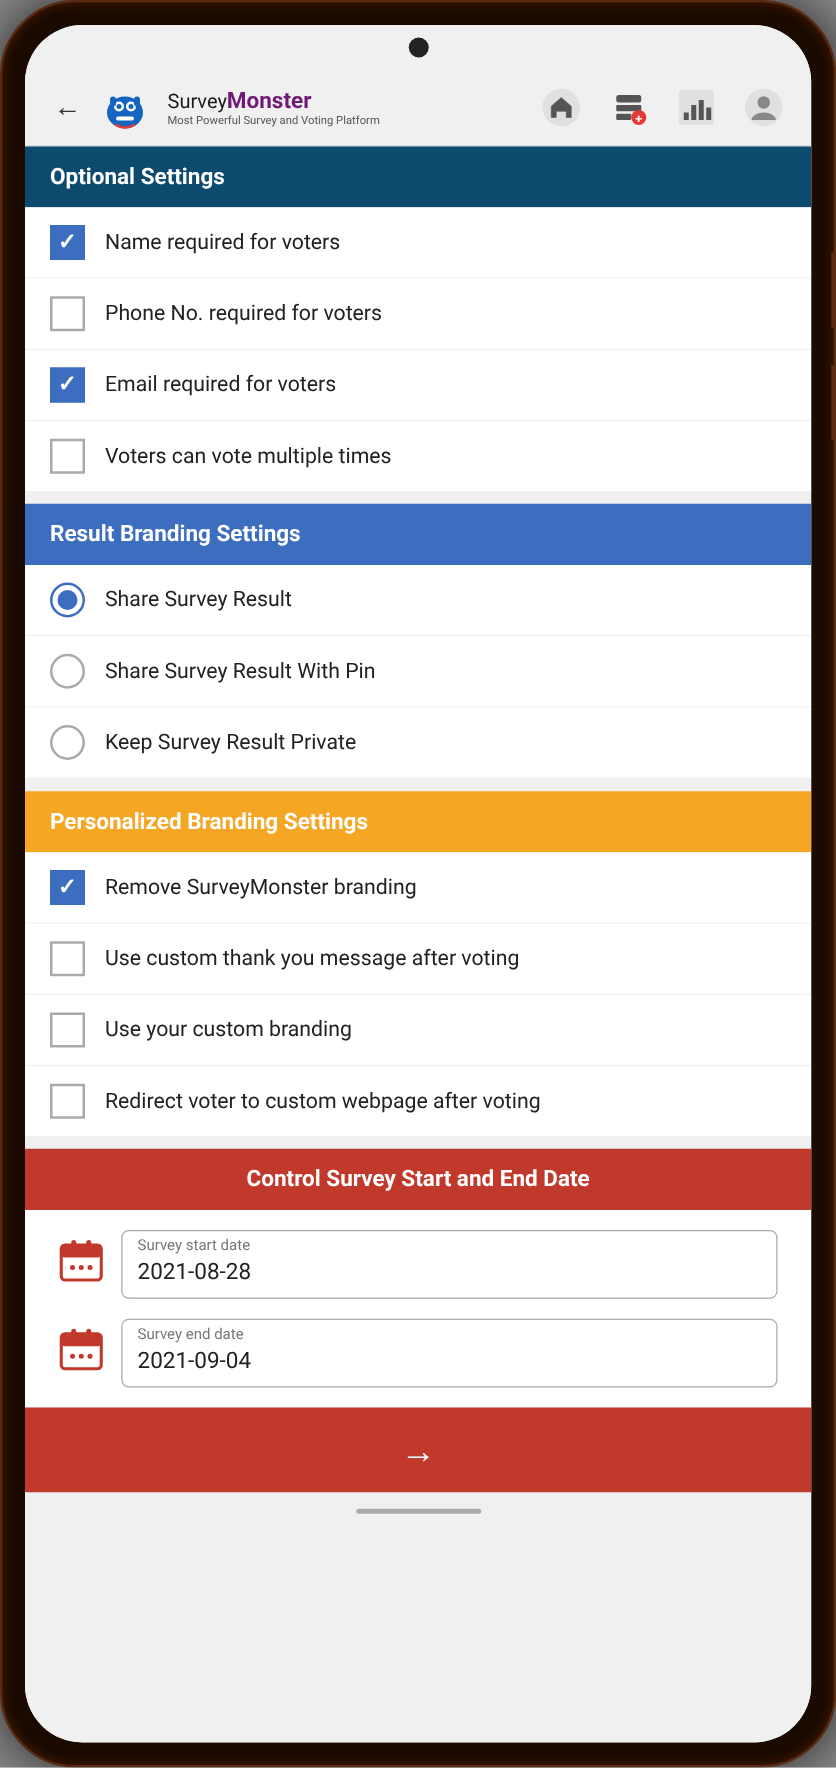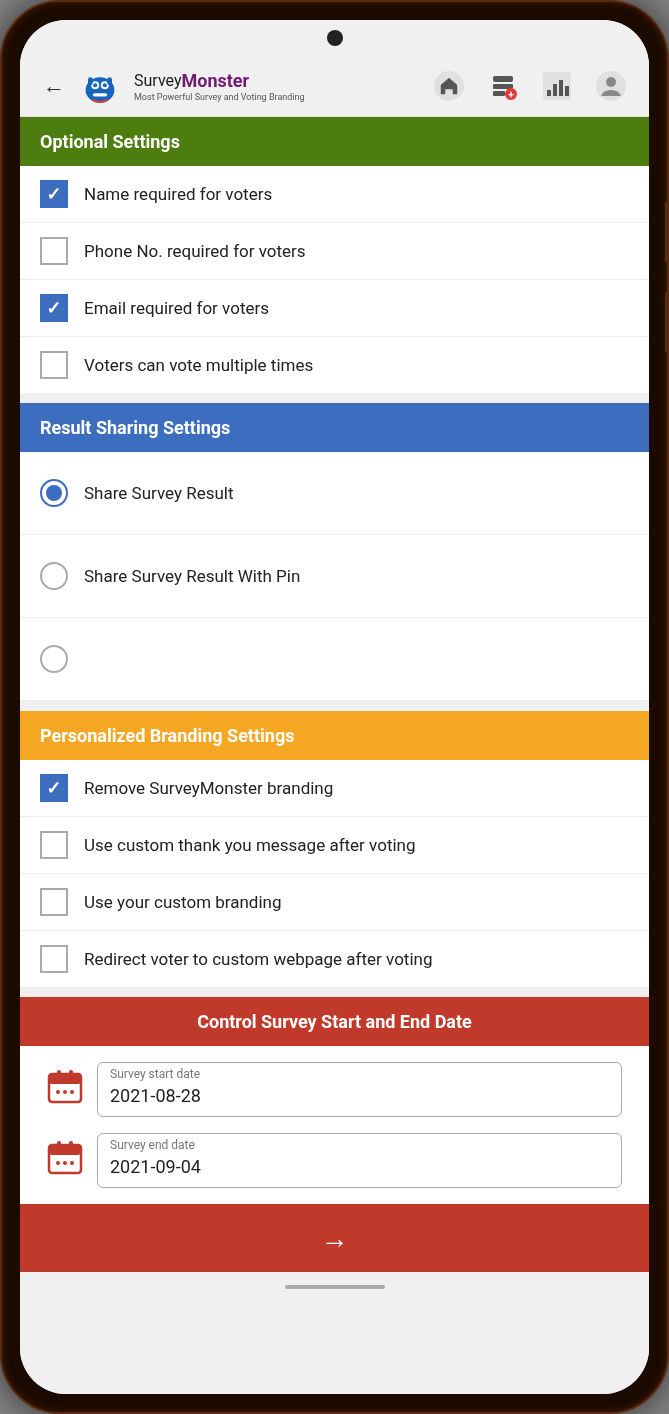--- a/index.html
+++ b/index.html
@@ -116,21 +116,21 @@
       padding-bottom: 0;
     }
     
     .section-header {
       padding: 14px 20px;
       font-size: 18px;
       font-weight: bold;
       color: white;
       margin: 0;
     }
-    .section-header.green { background: #4d7c0f; }
+    .section-header.green { background: #0c4a6e; }
     .section-header.blue { background: #3d6dbf; }
     .section-header.orange { background: #f5a623; }
     .section-header.red { background: #c0392b; text-align: center; }
 
     
     .option-row {
       display: flex;
       align-items: center;
       padding: 14px 20px;
       background: white;
@@ -161,21 +161,21 @@
     }
     .option-label {
       font-size: 17px;
       color: #222;
     }
 
     
     .radio-row {
       display: flex;
       align-items: center;
-      padding: 27px 20px;
+      padding: 14px 20px;
       background: white;
       border-bottom: 1px solid #eee;
       gap: 16px;
     }
     .radio-custom {
       width: 28px;
       height: 28px;
       border: 2px solid #aaa;
       border-radius: 50%;
       background: white;
@@ -322,21 +322,21 @@
         <rect x="16" y="34" width="18" height="4" rx="2" fill="white"></rect>
         <rect x="10" y="14" width="6" height="10" rx="3" fill="#1565c0"></rect>
         <rect x="34" y="14" width="6" height="10" rx="3" fill="#1565c0"></rect>
         <path d="M15 42 Q25 48 35 42" stroke="#e53935" stroke-width="2.5" fill="none"></path>
       </svg>
       <div class="logo-area">
         <div class="logo-row">
           <span class="logo-survey">Survey</span>
             <span class="logo-monster" style="font-size:18px;font-weight:bold;color:#701a75;">Monster</span>
         </div>
-        <div class="logo-subtitle">Most Powerful Survey and Voting Branding</div>
+        <div class="logo-subtitle">Most Powerful Survey and Voting Platform</div>
       </div>
       <div class="nav-icons">
 
         <div class="nav-icon-btn">
           <svg viewBox="0 0 32 32" fill="none" xmlns="http://www.w3.org/2000/svg">
             <circle cx="16" cy="16" r="15" fill="#e0e0e0"></circle>
             <path d="M16 8 L24 15 L24 24 L20 24 L20 19 L12 19 L12 24 L8 24 L8 15 Z" fill="#555" stroke="#555" stroke-width="0.5"></path>
           </svg>
         </div>
 
@@ -392,35 +392,36 @@
           <span class="option-label">Email required for voters</span>
         </div>
         <div class="option-row">
           <div class="checkbox-custom"></div>
           <span class="option-label">Voters can vote multiple times</span>
         </div>
       </div>
 
       <div class="section-gap"></div>
 
-      <div class="section-header blue">Result Sharing Settings</div>
+      <div class="section-header blue">Result Branding Settings</div>
 
       <div class="options-block">
         <div class="radio-row">
           <div class="radio-custom selected">
             <div class="radio-inner"></div>
           </div>
           <span class="radio-label">Share Survey Result</span>
         </div>
         <div class="radio-row">
           <div class="radio-custom"></div>
           <span class="radio-label">Share Survey Result With Pin</span>
         </div>
         <div class="radio-row">
           <div class="radio-custom"></div>
+          <span class="radio-label">Keep Survey Result Private</span>
         </div>
       </div>
 
       <div class="section-gap"></div>
 
       <div class="section-header orange">Personalized Branding Settings</div>
 
       <div class="options-block">
         <div class="option-row">
           <div class="checkbox-custom checked">

